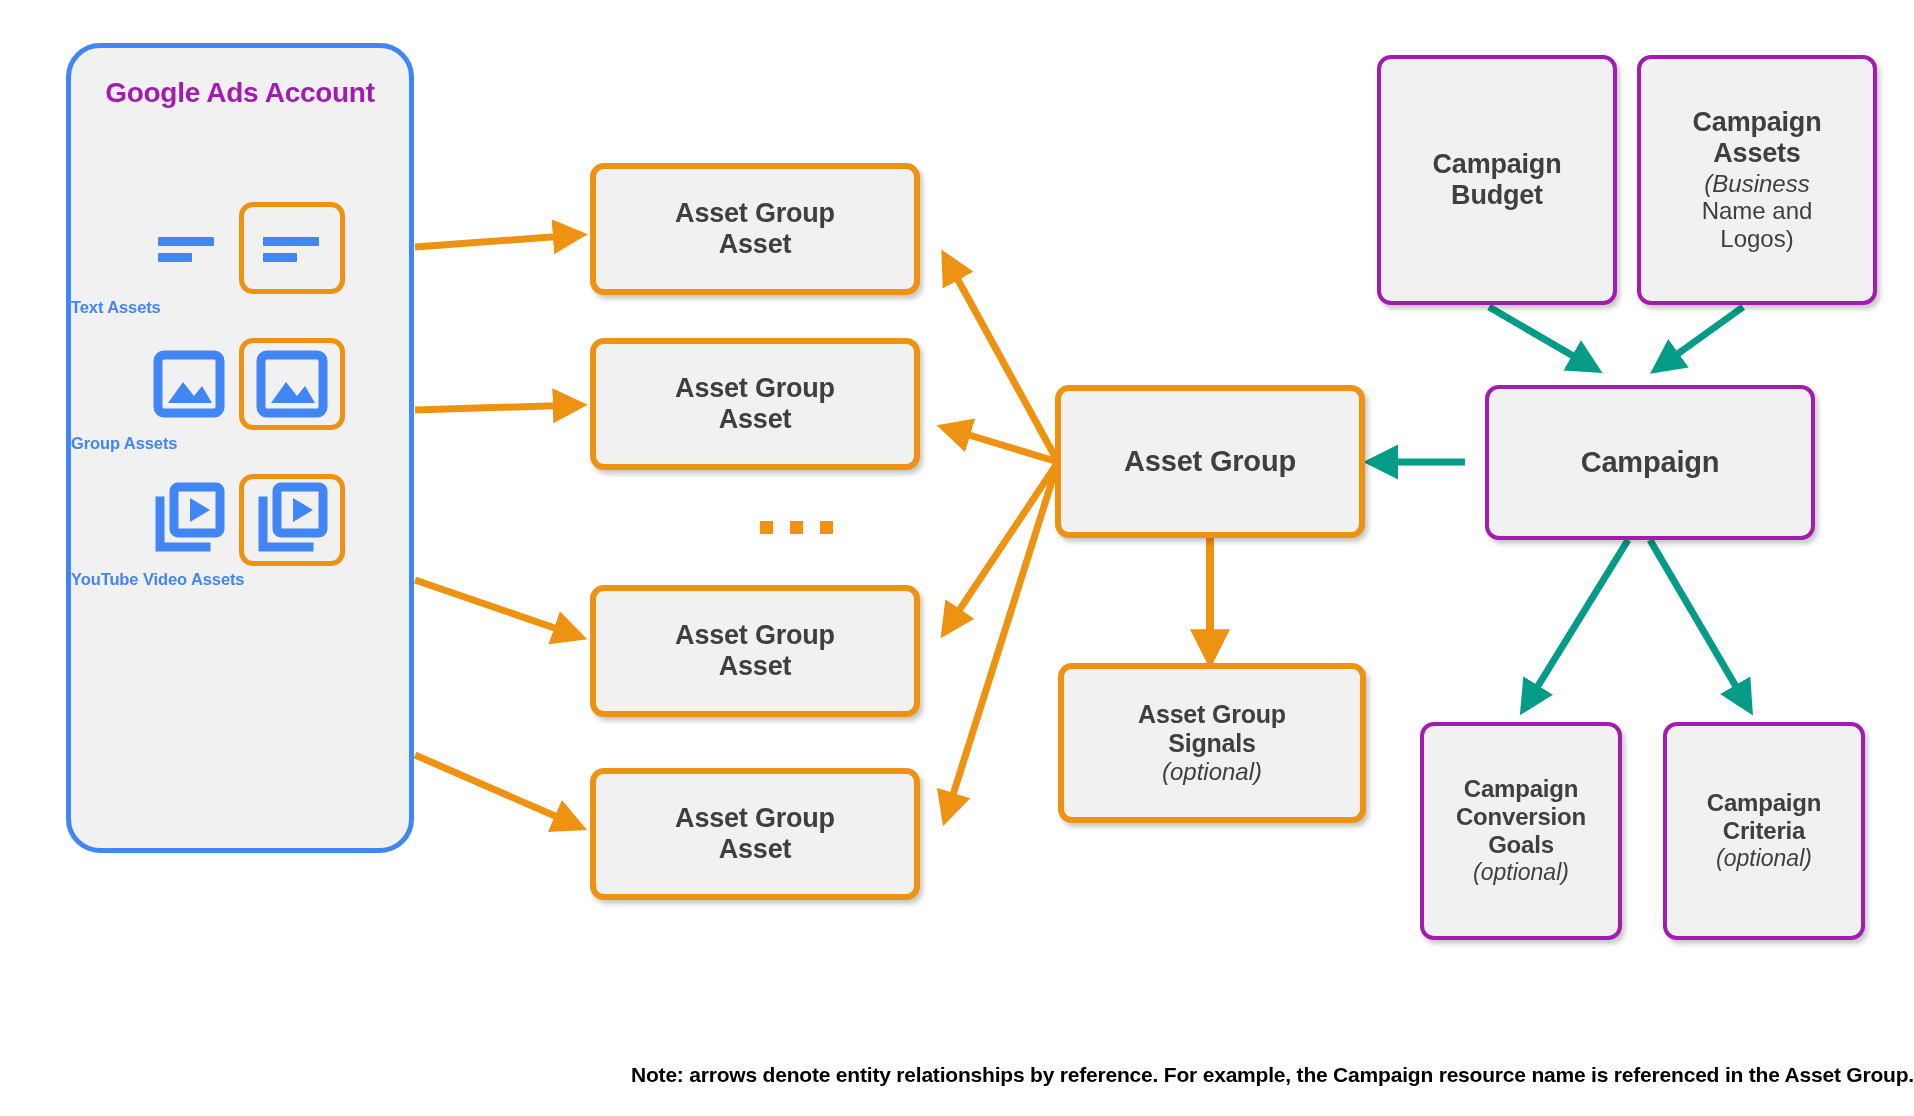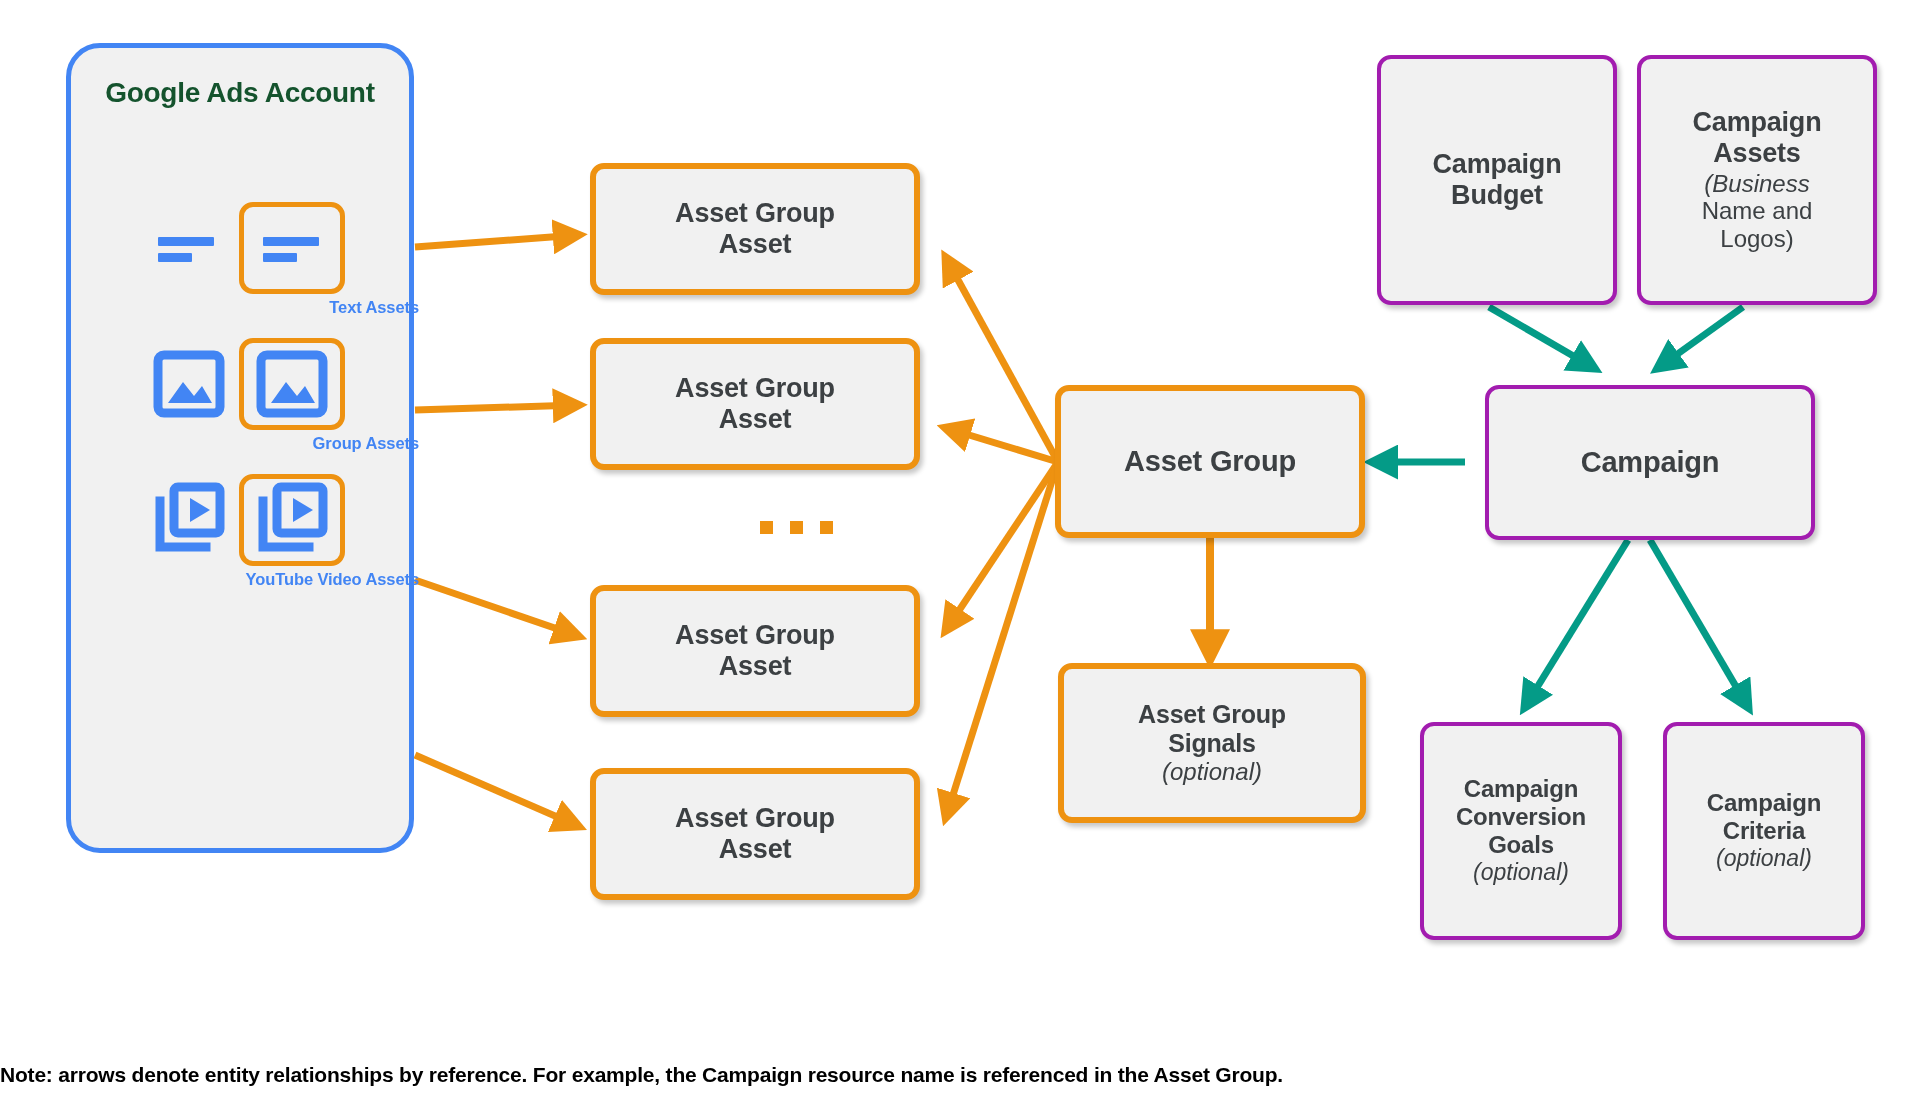--- a/index.html
+++ b/index.html
@@ -66,21 +66,21 @@
     z-index: 3;
   }
   #library-title {
     position: absolute;
     left: 0; top: 28px;
     width: 100%;
     text-align: center;
     font-size: 28px;
     font-weight: bold;
     line-height: 1.24;
-    color: #14532d;
+    color: #a21caf;
     letter-spacing: -0.3px;
   }
   .asset-row {
     position: absolute;
     left: 0;
     width: 348px;
     height: 136px;
   }
   .asset-icons {
     position: relative;
@@ -98,21 +98,21 @@
     justify-content: center;
     box-sizing: border-box;
   }
   .icon-slot.boxed {
     border: 5px solid #EE9211;
     border-radius: 14px;
     width: 106px;
     height: 92px;
   }
   .asset-label {
-    text-align: right;
+    text-align: left;
     font-size: 16.5px;
     font-weight: bold;
     color: #4285F4;
     margin-top: 2px;
     letter-spacing: -0.1px;
   }
 
   
   #dots {
     position: absolute;
@@ -128,21 +128,21 @@
     height: 13px;
     background: #EE9211;
   }
 
   
   #footnote {
     position: absolute;
     left: 0;
     top: 1063px;
     width: 1914px;
-    text-align: left;
+    text-align: right;
     font-size: 21px;
     font-weight: bold;
     color: #000000;
     letter-spacing: -0.2px;
   }
 
   svg#edges {
     position: absolute;
     left: 0; top: 0;
     width: 1914px;

